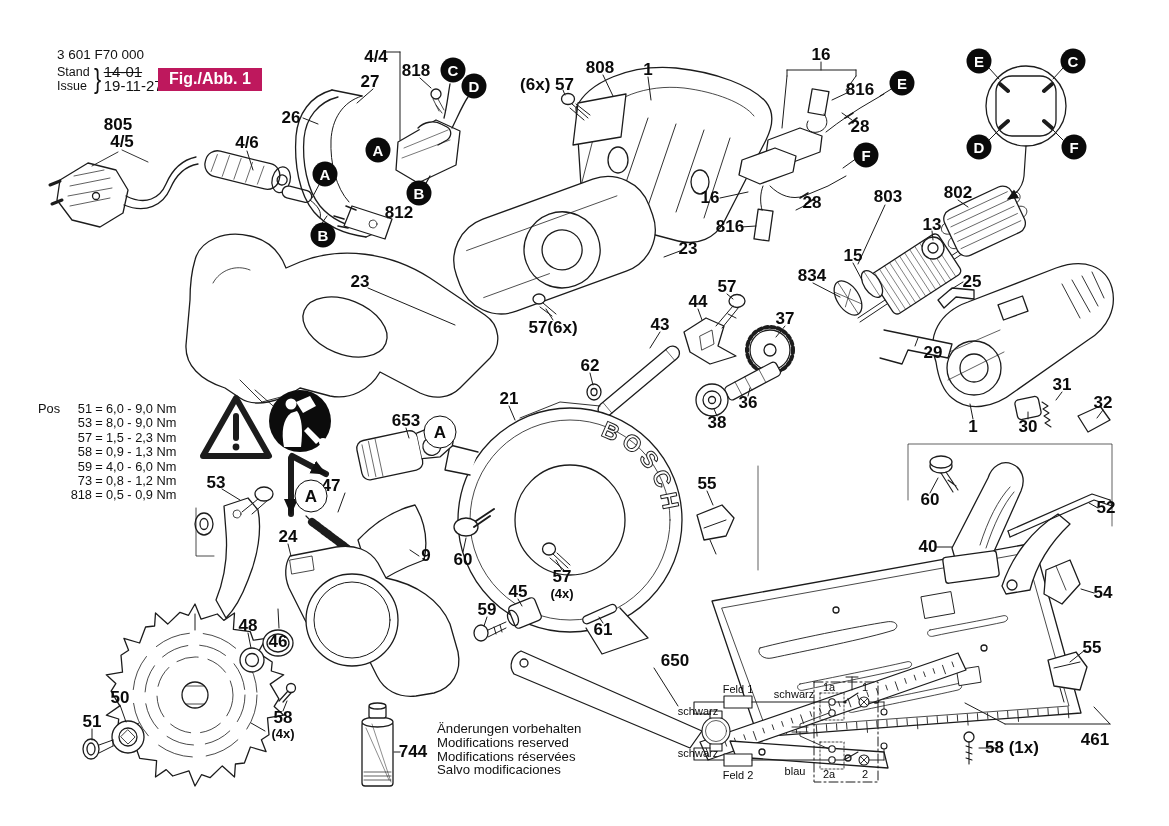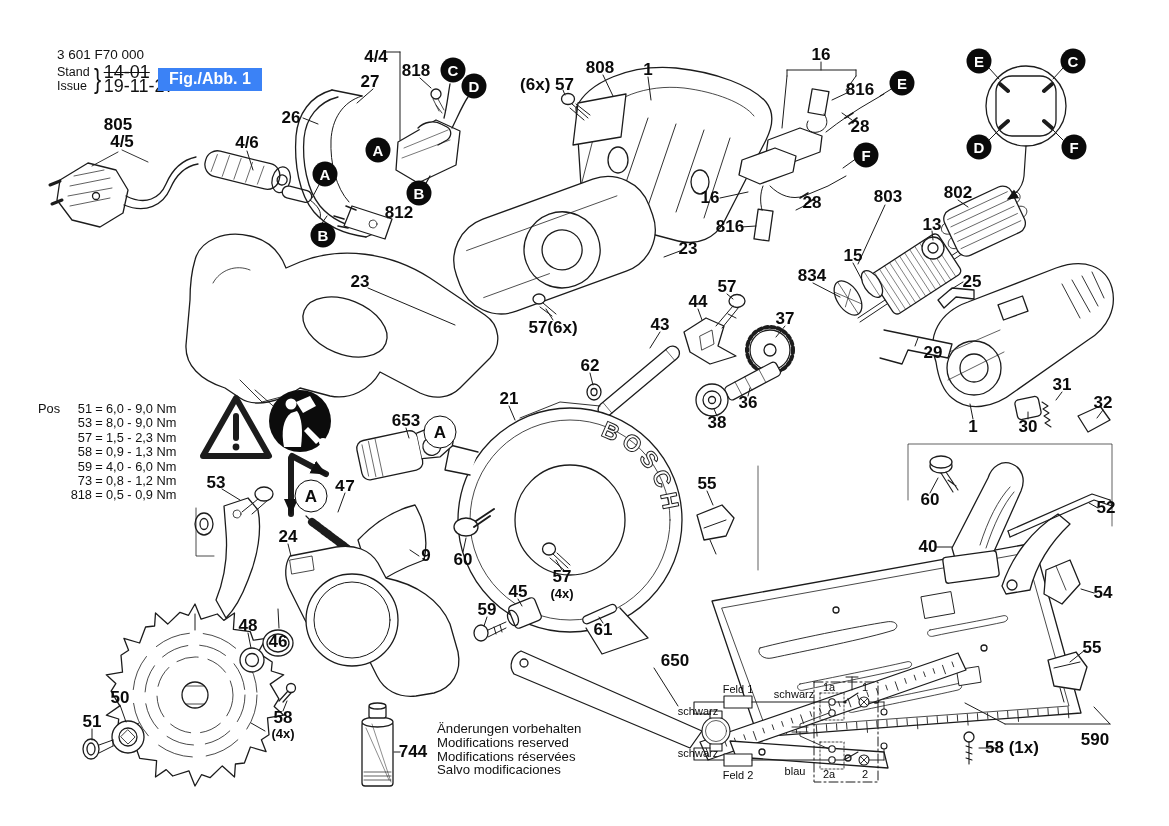--- a/index.html
+++ b/index.html
@@ -11,23 +11,23 @@
   .wlabel{position:absolute;transform:translate(-50%,-50%);font-weight:400;font-size:11px;
           white-space:nowrap;color:#0b0b0b}
   .cletter{position:absolute;transform:translate(-50%,-50%);border-radius:50%;
            display:flex;align-items:center;justify-content:center;font-weight:700}
   .cletter.filled{width:25px;height:25px;background:#0a0a0a;color:#fff;font-size:15px}
   .cletter.outline{width:31px;height:31px;background:#fff;color:#0b0b0b;border:1.7px solid #0b0b0b;font-size:17px}
   .header{position:absolute;left:57px;top:47px;font-size:13.5px;line-height:15px}
   .revblock{display:flex;align-items:center;margin-top:3px}
   .revnames{font-size:12.5px;line-height:14px}
   .revbrace{font-size:27px;font-weight:300;margin:0 2px 0 3px;transform:scaleX(.8)}
-  .revvals{font-size:18px;line-height:14px}
+  .revvals{font-size:15px;line-height:14px}
   .strike{text-decoration:line-through}
-  .figbox{position:absolute;left:158px;top:68px;background:#3b82f6;color:#fff;font-weight:700;
+  .figbox{position:absolute;left:158px;top:68px;background:#be185d;color:#fff;font-weight:700;
           font-size:16px;padding:2px 11px 3px 11px}
   .torque{position:absolute;left:38px;top:402px;font-size:12.8px;line-height:14.4px}
   .trow{display:flex}
   .tpos{width:27px}
   .tnum{width:27px;text-align:right}
   .teq{width:14px;text-align:center}
   .footer{position:absolute;left:437px;top:722px;font-size:13.2px;line-height:13.8px}
 </style>
 </head>
 <body>
@@ -594,21 +594,21 @@
     <div class="plabel" style="left: 748px; top: 403px;">36</div>
     <div class="plabel" style="left: 717px; top: 423px;">38</div>
     <div class="plabel" style="left: 915px; top: 353px; padding-left: 36px;">29</div>
     <div class="plabel" style="left: 973px; top: 427px;">1</div>
     <div class="plabel" style="left: 1028px; top: 427px;">30</div>
     <div class="plabel" style="left: 1062px; top: 385px;">31</div>
     <div class="plabel" style="left: 1103px; top: 403px;">32</div>
     <div class="plabel" style="left: 509px; top: 399px;">21</div>
     <div class="plabel" style="left: 406px; top: 421px;">653</div>
     <div class="plabel" style="left: 216px; top: 483px;">53</div>
-    <div class="plabel" style="left: 345px; top: 486px; font-family: Liberation Mono, monospace;">47</div>
+    <div class="plabel" style="left: 331px; top: 486px;">47</div>
     <div class="plabel" style="left: 288px; top: 537px;">24</div>
     <div class="plabel" style="left: 426px; top: 556px;">9</div>
     <div class="plabel" style="left: 463px; top: 560px;">60</div>
     <div class="plabel" style="left: 562px; top: 577px;">57</div>
     <div class="plabel" style="left: 562px; top: 593px; font-size: 13px;">(4x)</div>
     <div class="plabel" style="left: 518px; top: 592px;">45</div>
     <div class="plabel" style="left: 487px; top: 610px;">59</div>
     <div class="plabel" style="left: 603px; top: 630px;">61</div>
     <div class="plabel" style="left: 652px; top: 661px; margin-left: 23px;">650</div>
     <div class="plabel" style="left: 278px; top: 602px; margin-top: 40px;">46</div>
@@ -617,21 +617,21 @@
     <div class="plabel" style="left: 92px; top: 722px;">51</div>
     <div class="plabel" style="left: 283px; top: 718px;">58</div>
     <div class="plabel" style="left: 283px; top: 733px; font-size: 13px;">(4x)</div>
     <div class="plabel" style="left: 413px; top: 752px;">744</div>
     <div class="plabel" style="left: 707px; top: 484px;">55</div>
     <div class="plabel" style="left: 930px; top: 500px;">60</div>
     <div class="plabel" style="left: 928px; top: 547px;">40</div>
     <div class="plabel" style="left: 1106px; top: 508px;">52</div>
     <div class="plabel" style="left: 1103px; top: 593px; text-align: right;">54</div>
     <div class="plabel" style="left: 1092px; top: 648px;">55</div>
-    <div class="plabel" style="left: 1095px; top: 740px;">590</div>
+    <div class="plabel" style="left: 1095px; top: 740px;">461</div>
     <div class="plabel" style="left: 1012px; top: 748px;">58 (1x)</div>
     <div class="cletter filled" style="left: 453px; top: 70px;">C</div>
     <div class="cletter filled" style="left: 474px; top: 86px;">D</div>
     <div class="cletter filled" style="left: 378px; top: 150px;">A</div>
     <div class="cletter filled" style="left: 419px; top: 193px;">B</div>
     <div class="cletter filled" style="left: 325px; top: 174px;">A</div>
     <div class="cletter filled" style="left: 323px; top: 235px;">B</div>
     <div class="cletter filled" style="left: 902px; top: 83px;">E</div>
     <div class="cletter filled" style="left: 866px; top: 155px;">F</div>
     <div class="cletter filled" style="left: 979px; top: 61px;">E</div>

